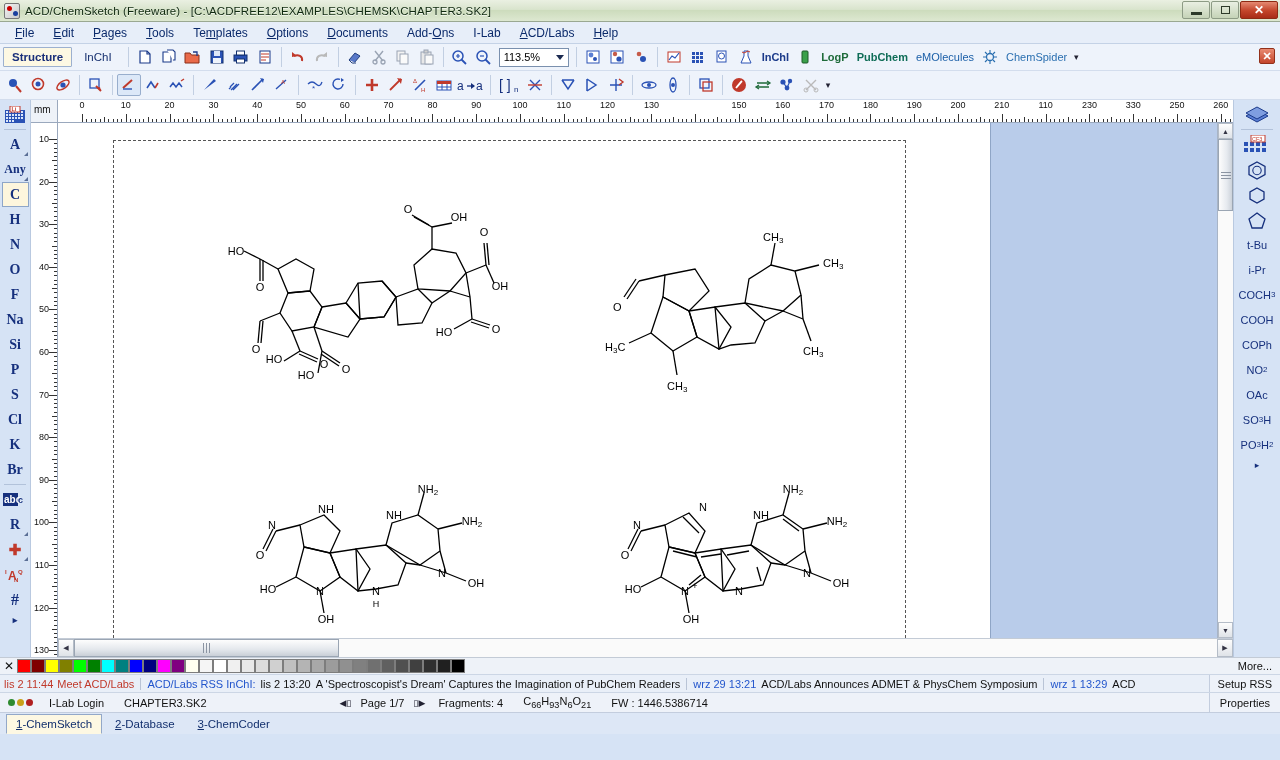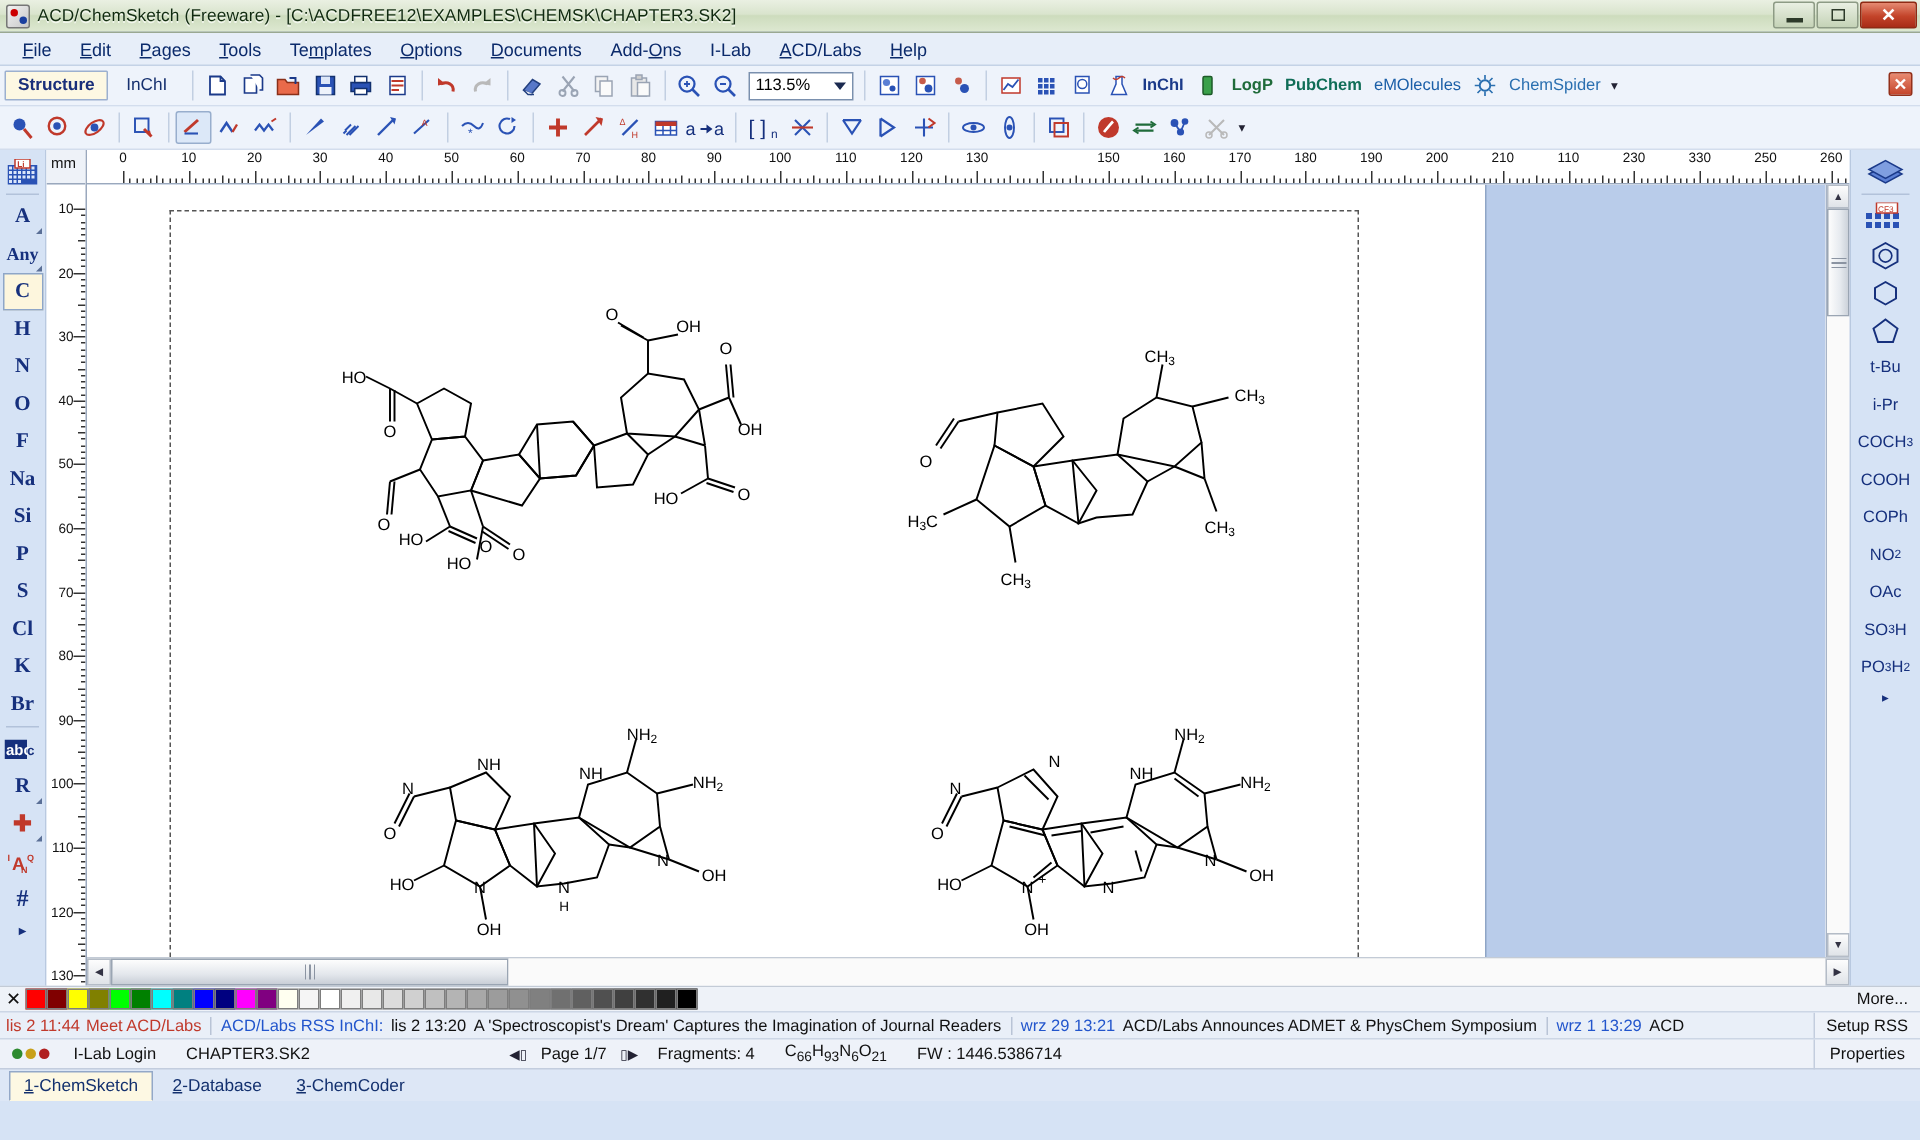--- a/index.html
+++ b/index.html
@@ -1539,21 +1539,21 @@
     </div>
   <div id="paletteMore">More...</div>
 </div>
 
 <div id="rssbar">
   <span class="rss-red" style="padding-left:4px">lis 2 11:44</span>
   <span class="rss-red" style="padding-left:4px">Meet ACD/Labs</span>
   <span class="rss-sep"></span>
   <span class="rss-blue">ACD/Labs RSS InChI:</span>
   <span class="rss-dark" style="padding-left:5px">lis 2 13:20</span>
-  <span class="rss-dark" style="padding-left:5px">A 'Spectroscopist's Dream' Captures the Imagination of Journal Readers</span>
+  <span class="rss-dark" style="padding-left:5px">A 'Spectroscopist's Dream' Captures the Imagination of PubChem Readers</span>
   <span class="rss-sep"></span>
   <span class="rss-blue">wrz 29 13:21</span>
   <span class="rss-dark" style="padding-left:5px">ACD/Labs Announces ADMET &amp; PhysChem Symposium</span>
   <span class="rss-sep"></span>
   <span class="rss-blue">wrz 1 13:29</span>
   <span class="rss-dark" style="padding-left:5px">ACD</span>
   <span id="rssSetup">Setup RSS</span>
 </div>
 
 <div id="statusbar">

